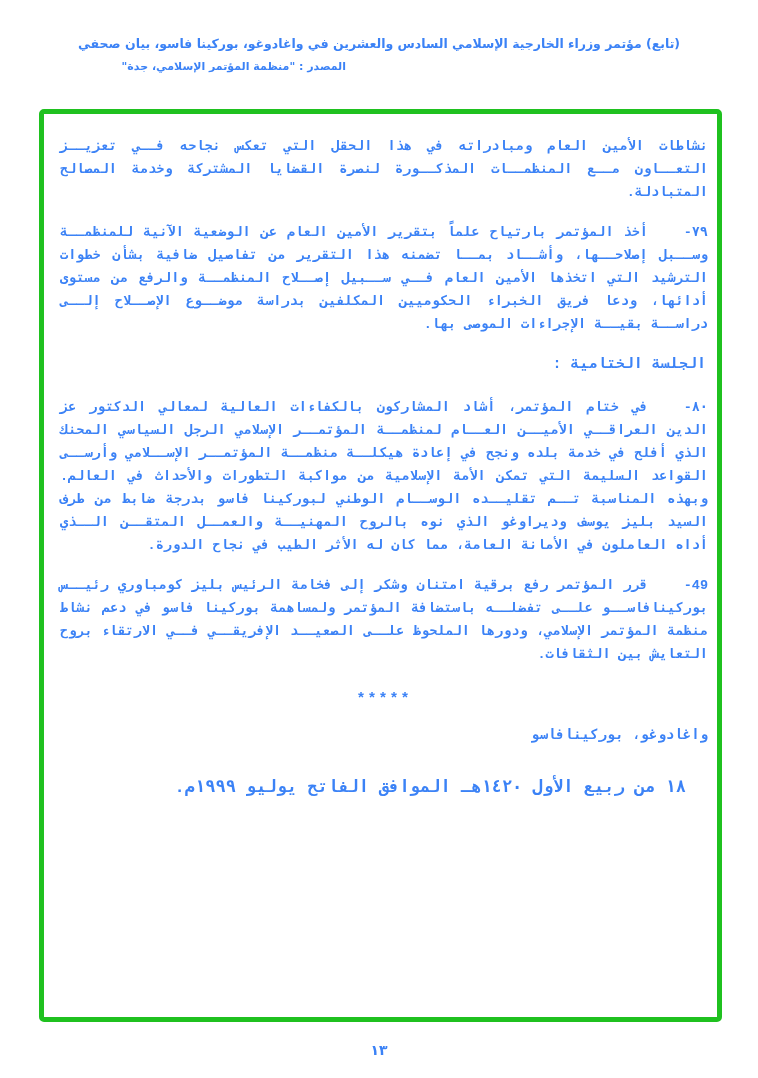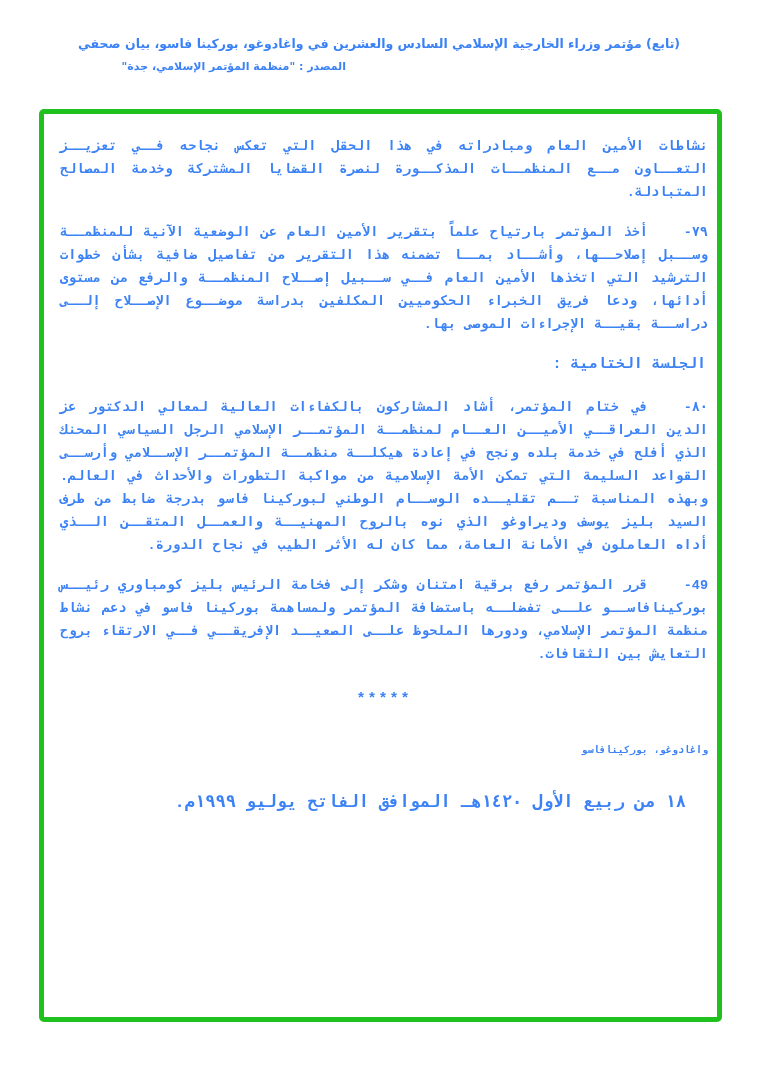--- a/index.html
+++ b/index.html
@@ -44,21 +44,21 @@
     font-size:15px; font-weight:800;
     margin:11px 2px 20px 0;
   }
   .separator {
     direction:ltr; text-align:center;
     font-size:15px; font-weight:700; letter-spacing:2px;
     margin-top:22px;
   }
   .location {
     direction:rtl; text-align:right;
-    margin-top:28px; font-size:10px; font-weight:700;
+    margin-top:13px; font-size:14px; font-weight:700;
   }
   .dateline {
     direction:rtl; text-align:right;
     padding-right:22px;
     margin-top:29px; font-size:17px; font-weight:700;
   }
   .page-number {
     position:absolute; bottom:20px; left:0; width:100%;
     text-align:center; font-size:14px; font-weight:700;
   }
@@ -88,14 +88,15 @@
 
       <div class="separator">*****</div>
 
       <div class="location">واغادوغو، بوركينافاسو</div>
 
       <div class="dateline">١٨ من ربيع الأول ١٤٢٠هـ الموافق الفاتح يوليو ١٩٩٩م.</div>
 
     </div>
   </div>
 
+  <div class="page-number">١٣</div>
 
 </div>
 
 </body></html>

